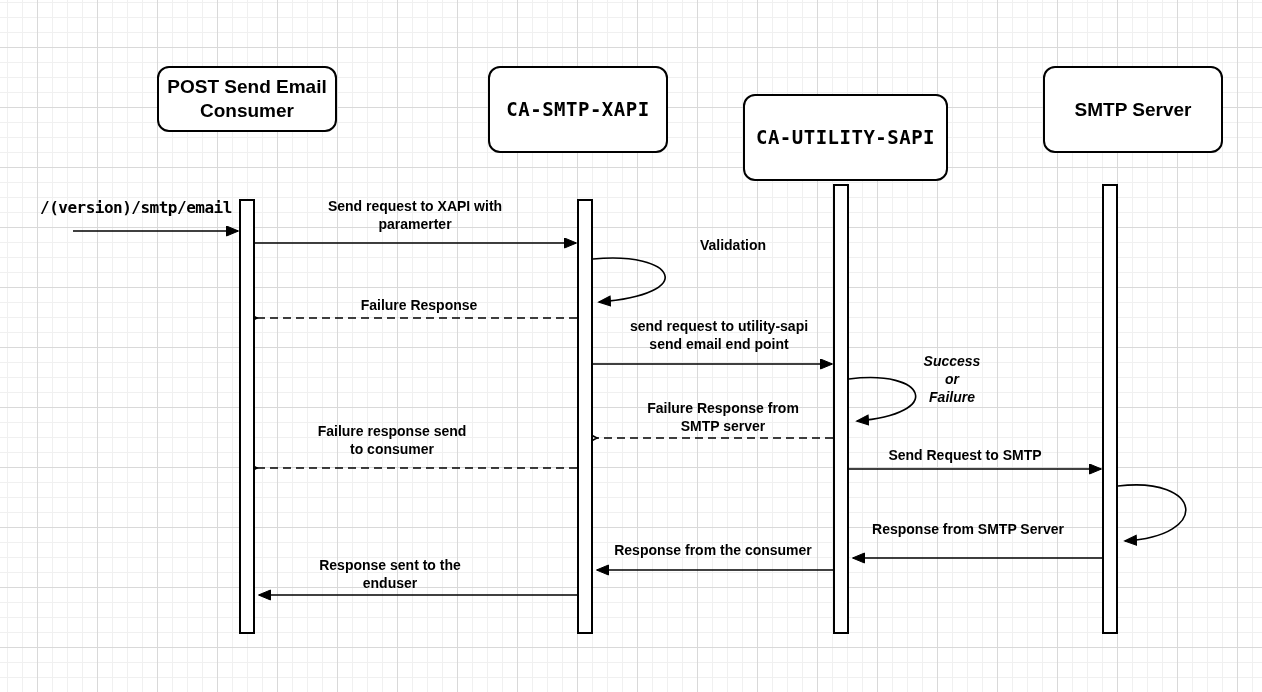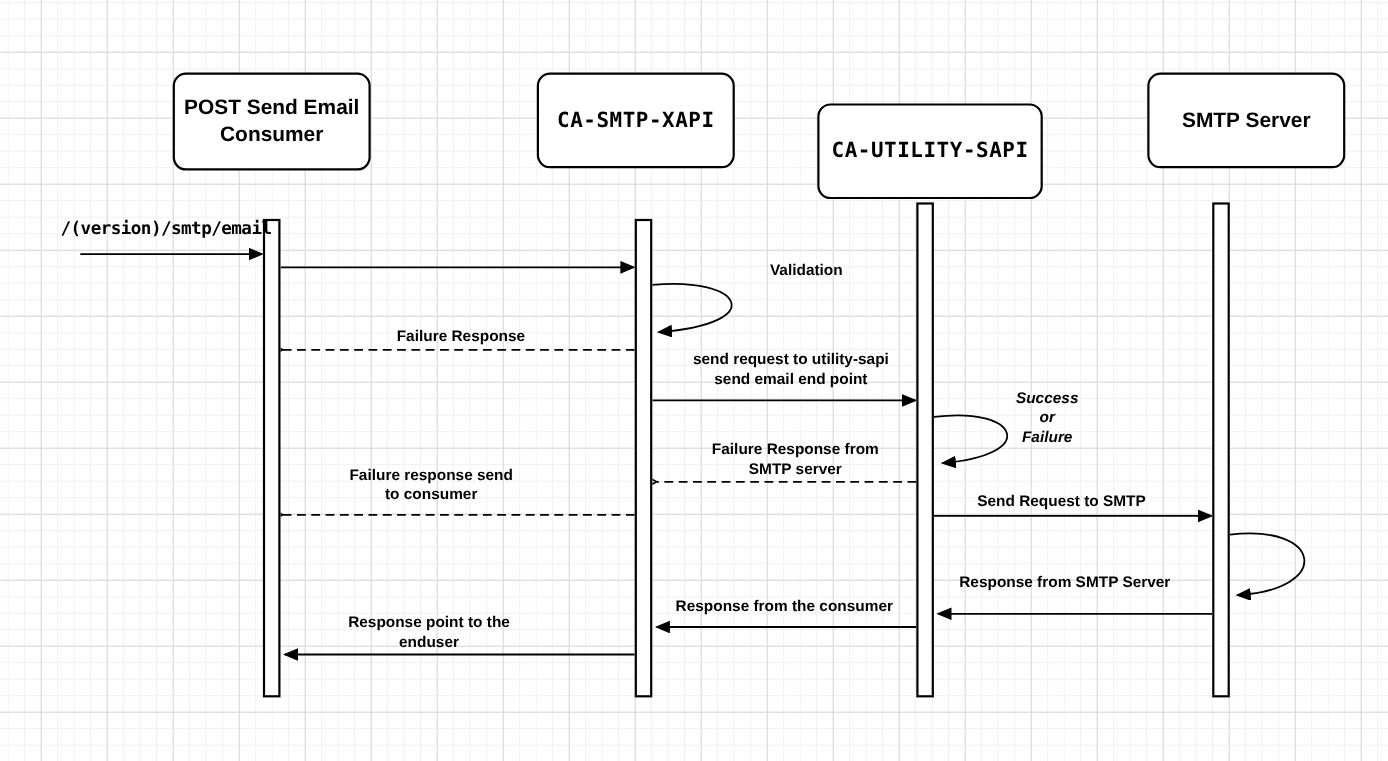--- a/index.html
+++ b/index.html
@@ -31,21 +31,21 @@
   .activation {
     position: absolute; box-sizing: border-box; width: 16px;
     background: #ffffff; border: 2px solid #000000;
   }
   .msg-label {
     position: absolute; transform: translateX(-50%);
     font-weight: bold; font-size: 14px; line-height: 18px;
     color: #000000; text-align: center; white-space: pre-line;
   }
   .msg-label.left { transform: none; text-align: left; }
-  .msg-label.mono { font-family: "DejaVu Sans Mono", monospace; font-size: 16px; letter-spacing: -0.5px; margin-left: 15px; }
+  .msg-label.mono { font-family: "DejaVu Sans Mono", monospace; font-size: 16px; letter-spacing: -0.5px; }
 </style>
 </head>
 <body>
 
 <div class="canvas">
 
   <svg class="arrow-layer" width="1262" height="692" viewBox="0 0 1262 692" xmlns="http://www.w3.org/2000/svg">
     <defs>
       <marker id="head-filled" markerUnits="userSpaceOnUse" markerWidth="14" markerHeight="12" refX="12" refY="5.5" orient="auto">
         <path d="M0.5,0.5 L12.5,5.5 L0.5,10.5 z" fill="#000000" stroke="#000000" stroke-width="1"></path>
@@ -63,50 +63,52 @@
     <path d="M849,379 C927,369 945,414 857,421" fill="none" stroke="#000000" stroke-width="1.6" marker-end="url(#head-filled)"></path>
     <line x1="833" y1="438" x2="597" y2="438" stroke="#000000" stroke-width="1.6" stroke-dasharray="8 5" marker-end="url(#head-open)"></line>
     <line x1="577" y1="468" x2="257" y2="468" stroke="#000000" stroke-width="1.6" stroke-dasharray="8 5" marker-end="url(#head-open)"></line>
     <line x1="849" y1="469" x2="1101" y2="469" stroke="#000000" stroke-width="1.6" marker-end="url(#head-filled)"></line>
     <path d="M1118,486 C1202,476 1212,536 1125,541" fill="none" stroke="#000000" stroke-width="1.6" marker-end="url(#head-filled)"></path>
     <line x1="1102" y1="558" x2="853" y2="558" stroke="#000000" stroke-width="1.6" marker-end="url(#head-filled)"></line>
     <line x1="833" y1="570" x2="597" y2="570" stroke="#000000" stroke-width="1.6" marker-end="url(#head-filled)"></line>
     <line x1="577" y1="595" x2="259" y2="595" stroke="#000000" stroke-width="1.6" marker-end="url(#head-filled)"></line>
   </svg>
 
-  <div class="participant" style="left:157px; top:66px; width:180px; height:89px;">
+  <div class="participant" style="left:157px; top:66px; width:180px; height:66px;">
     <span>POST Send Email
 Consumer</span>
   </div>
   <div class="participant mono" style="left:488px; top:66px; width:180px; height:87px;text-align:right;">
     <span>CA-SMTP-XAPI</span>
   </div>
   <div class="participant mono" style="left:743px; top:66px; width:205px; height:87px;margin-top:28px;">
     <span>CA-UTILITY-SAPI</span>
   </div>
   <div class="participant" style="left:1043px; top:66px; width:180px; height:87px;">
     <span>SMTP Server</span>
   </div>
 
   <div class="activation" style="left:239px; top:199px; height:435px;"></div>
   <div class="activation" style="left:577px; top:199px; height:435px;"></div>
   <div class="activation" style="left:833px; top:184px; height:450px;"></div>
   <div class="activation" style="left:1102px; top:184px; height:450px;"></div>
 
   <div class="msg-label left mono" style="left:40px; top:199px;">/(version)/smtp/email</div>
+  <div class="msg-label" style="left:415px; top:197px;">Send request to XAPI with
+paramerter</div>
   <div class="msg-label" style="left:733px; top:236px;">Validation</div>
   <div class="msg-label" style="left:419px; top:296px;">Failure Response</div>
   <div class="msg-label" style="left:719px; top:317px;">send request to utility-sapi
 send email end point</div>
   <div class="msg-label" style="left:952px; top:352px;font-style:italic;">Success
 or
 Failure</div>
   <div class="msg-label" style="left:711px; top:399px;margin-left:12px;">Failure Response from
 SMTP server</div>
   <div class="msg-label" style="left:392px; top:422px;">Failure response send
 to consumer</div>
   <div class="msg-label" style="left:965px; top:446px;">Send Request to SMTP</div>
   <div class="msg-label" style="left:968px; top:520px;text-align:right;">Response from SMTP Server</div>
   <div class="msg-label" style="left:713px; top:541px;">Response from the consumer</div>
-  <div class="msg-label" style="left:390px; top:556px;">Response point to the
+  <div class="msg-label" style="left:390px; top:556px;">Response sent to the
 enduser</div>
 
 </div>
 
 </body></html>

